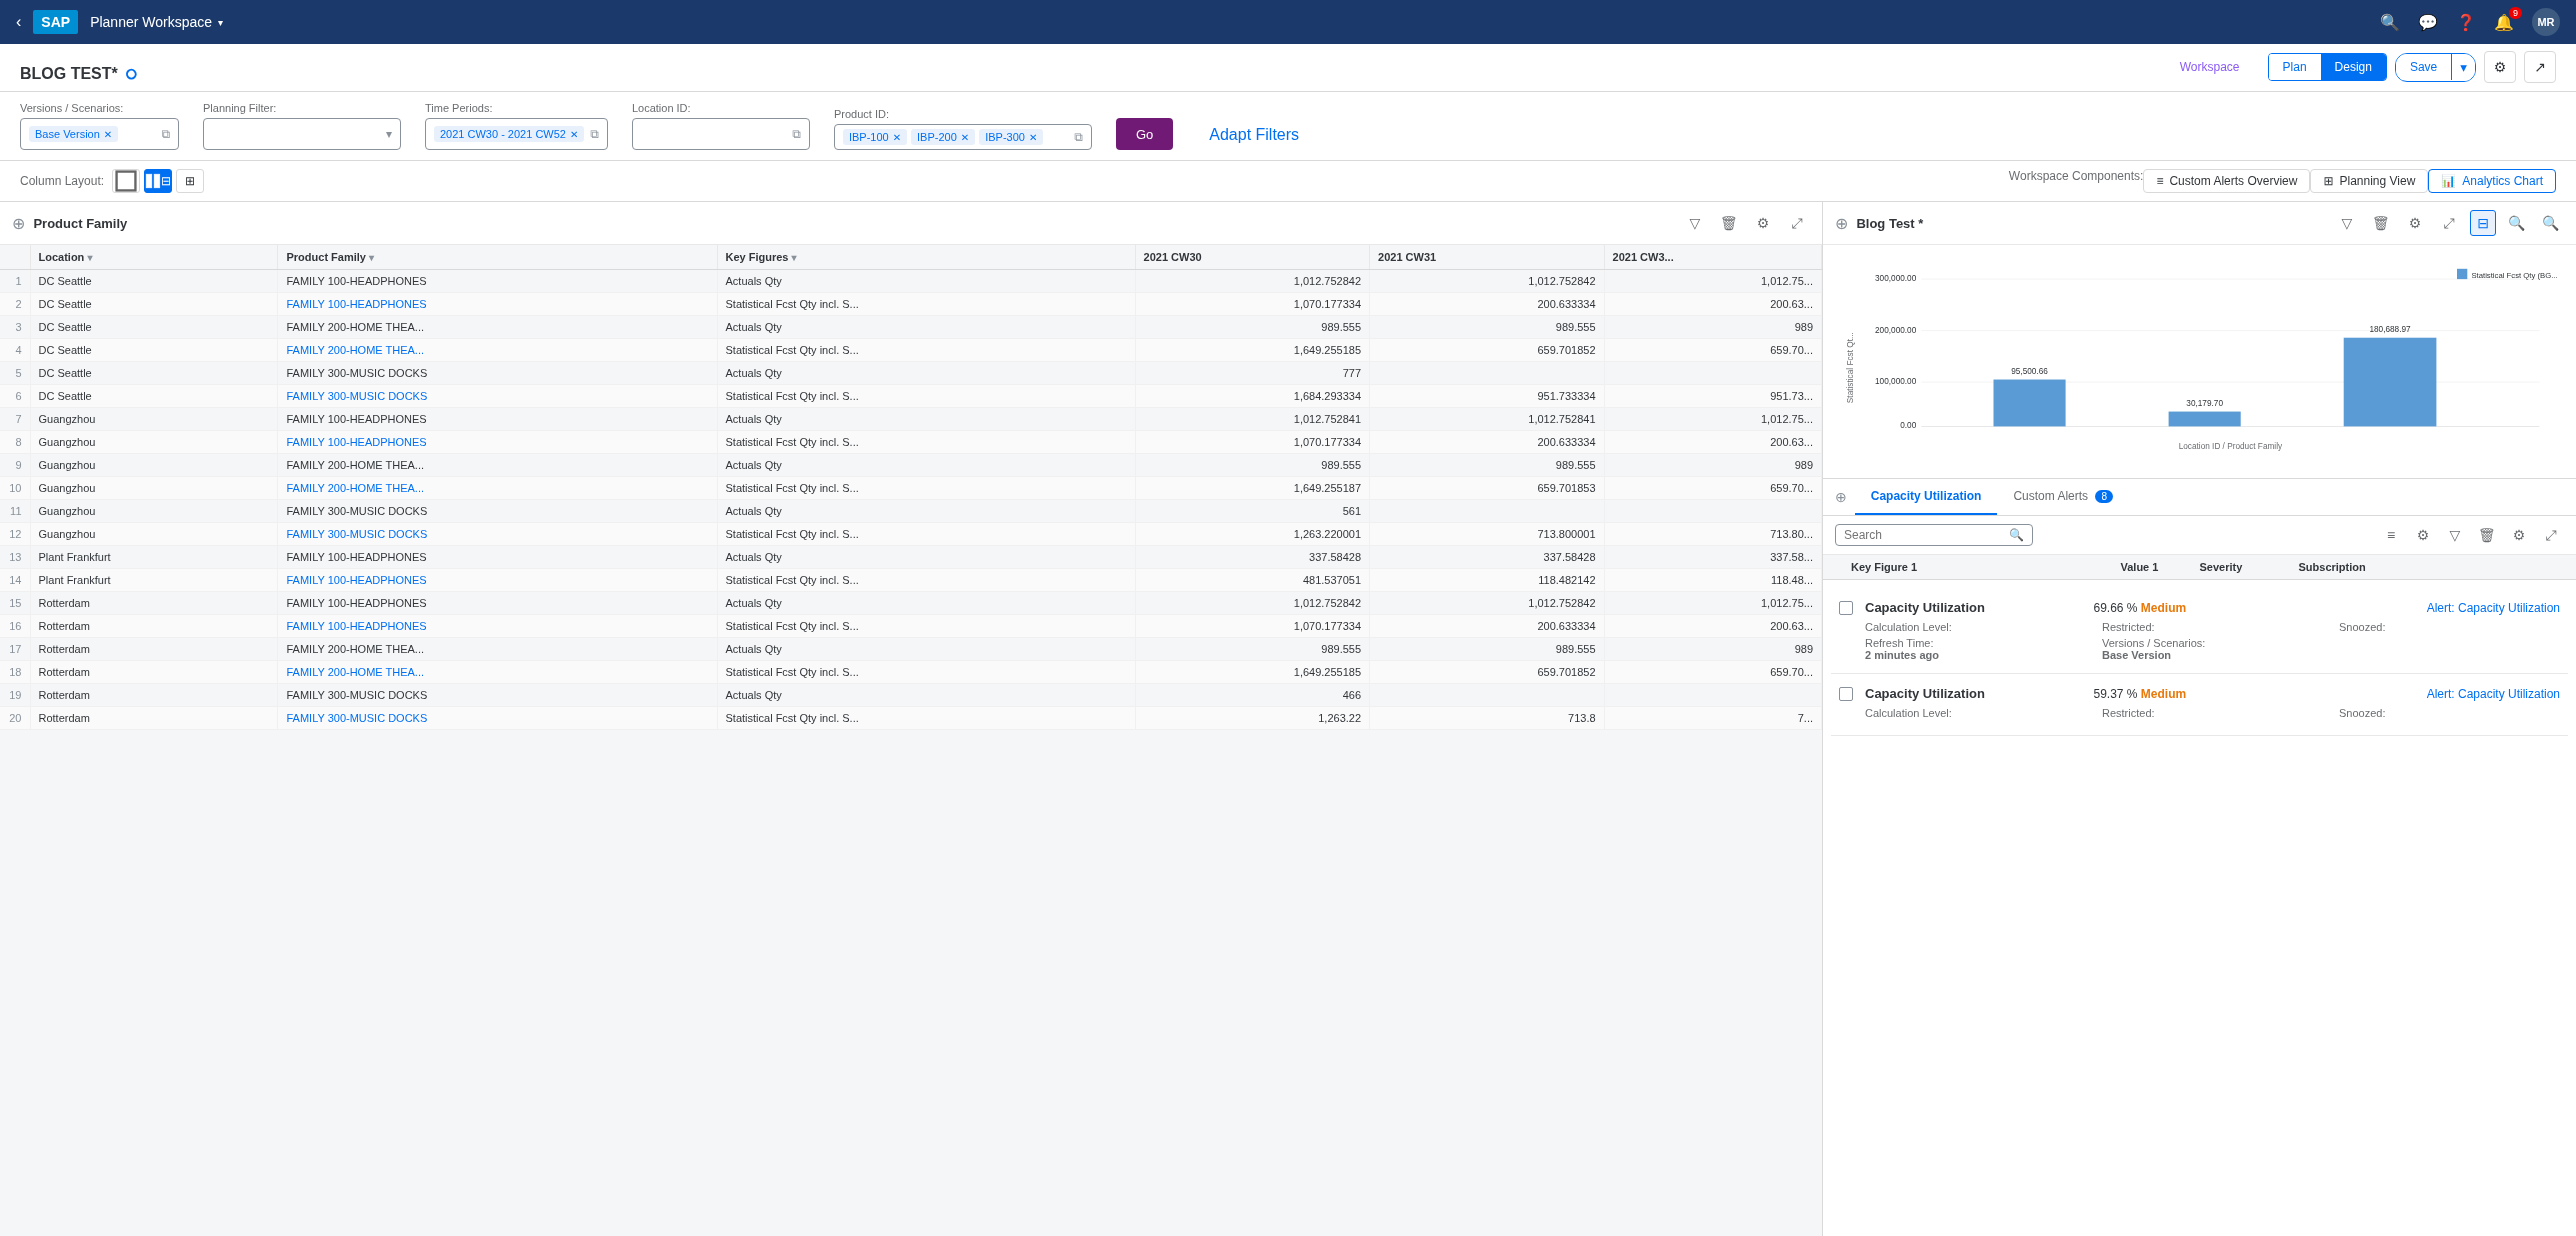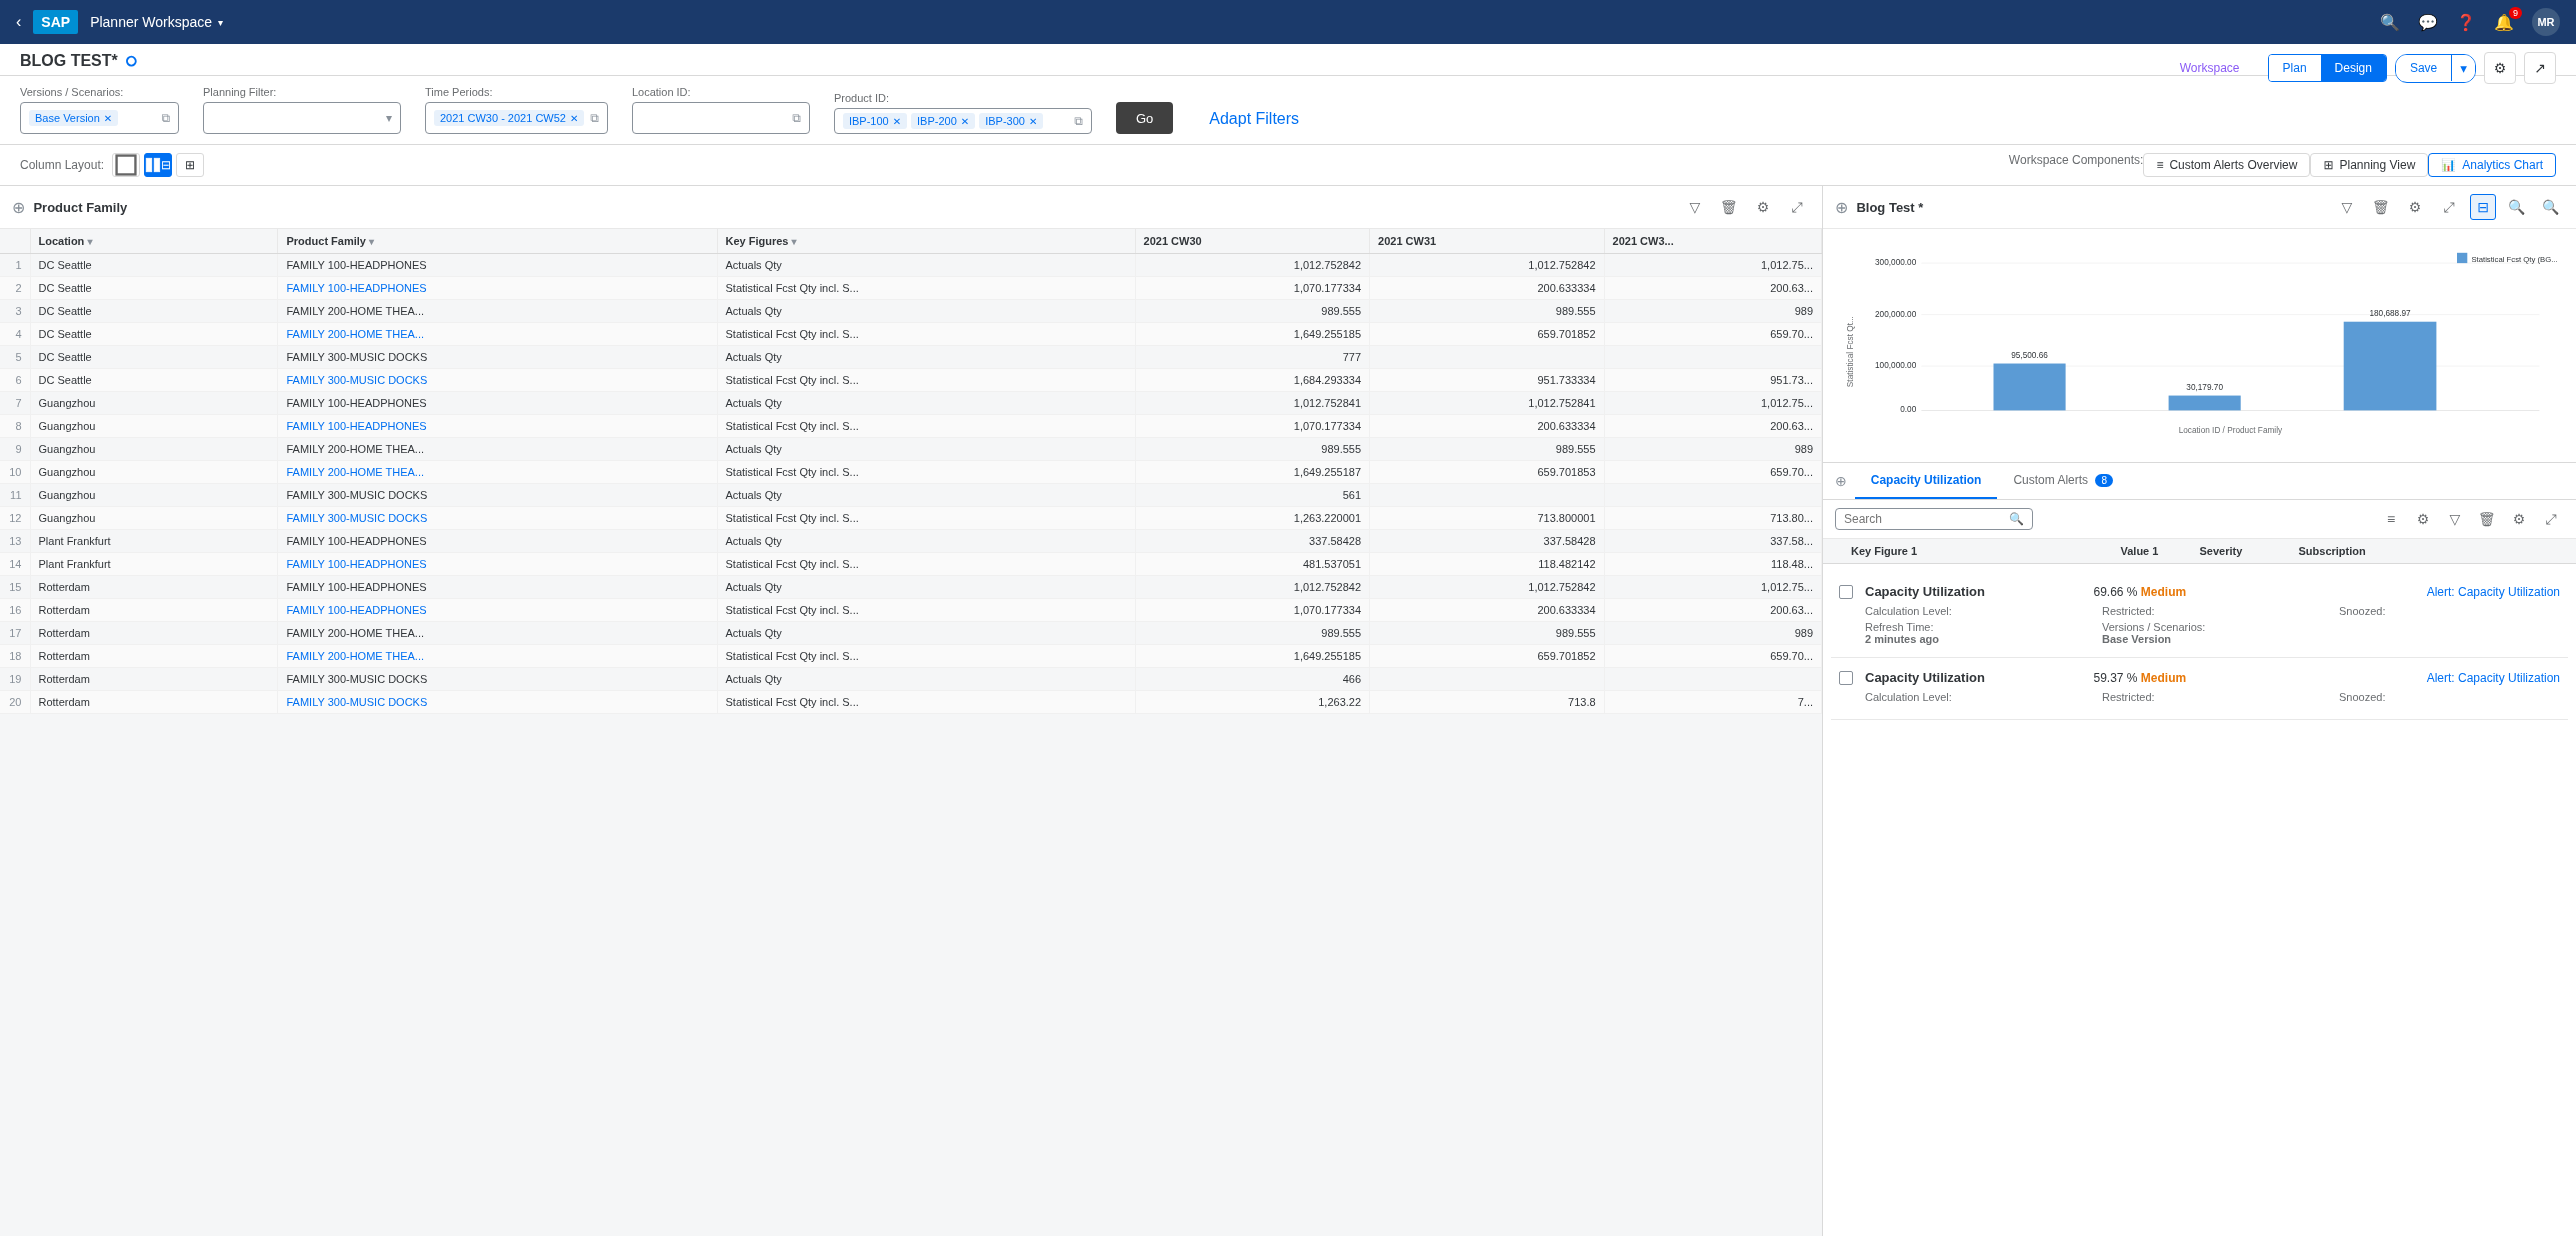--- a/index.html
+++ b/index.html
@@ -15,22 +15,22 @@
     .nav-title { font-size: 14px; color: white; display: flex; align-items: center; gap: 6px; }
     .nav-title-chevron { font-size: 10px; }
     .nav-spacer { flex: 1; }
     .nav-icons { display: flex; gap: 18px; align-items: center; }
     .nav-icon { color: #ccc; font-size: 16px; cursor: pointer; position: relative; }
     .notif-badge { position: absolute; top: -6px; right: -8px; background: #e00; color: white; border-radius: 8px; font-size: 9px; padding: 1px 4px; }
     .user-avatar { background: #3d5a80; border-radius: 50%; width: 28px; height: 28px; display: flex; align-items: center; justify-content: center; font-size: 11px; font-weight: bold; color: white; }
 
     
     .sub-header {
-      display: flex; align-items: flex-start; justify-content: space-between;
-      background: white; padding: 8px 20px; border-bottom: 1px solid #d9d9d9; height: 32px;
+      display: flex; align-items: flex-end; justify-content: space-between;
+      background: white; padding: 8px 20px; border-bottom: 1px solid #d9d9d9; height: 48px;
     }
     .doc-title { font-size: 16px; font-weight: 600; display: flex; align-items: center; gap: 8px; }
     .doc-title-icon { color: #0070f2; font-size: 14px; }
     .workspace-actions { display: flex; align-items: center; gap: 8px; }
     .ws-label { font-size: 12px; color: #8b5cf6; margin-right: 20px; }
     .btn-group { display: flex; border: 1px solid #0070f2; border-radius: 4px; overflow: hidden; }
     .btn-group-item { padding: 6px 14px; font-size: 12px; cursor: pointer; background: white; color: #0070f2; border: none; }
     .btn-group-item.active { background: #0070f2; color: white; }
     .btn-save { display: flex; align-items: center; border: 1px solid #0070f2; border-radius: 12px; overflow: hidden; }
     .btn-save-main { padding: 6px 14px; font-size: 12px; cursor: pointer; background: white; color: #0070f2; border: none; border-right: 1px solid #0070f2; }
@@ -45,21 +45,21 @@
     .filter-group { display: flex; flex-direction: column; gap: 4px; }
     .filter-label { font-size: 11px; color: #6a6d70; }
     .filter-input {
       display: flex; align-items: center; border: 1px solid #89919a; border-radius: 4px;
       padding: 4px 8px; min-width: 159px; background: white; height: 32px; gap: 6px;
     }
     .filter-tag { background: #e8f1fb; color: #0070f2; border-radius: 3px; padding: 2px 6px; font-size: 11px; display: flex; align-items: center; gap: 4px; }
     .filter-tag-close { cursor: pointer; color: #0070f2; font-size: 10px; }
     .filter-expand { color: #89919a; font-size: 12px; cursor: pointer; margin-left: auto; }
     .filter-dropdown { width: 198px; }
-    .btn-go { padding: 6px 20px; background: #404040; color: white; border: none; border-radius: 4px; font-size: 13px; cursor: pointer; height: 32px; }
+    .btn-go { padding: 6px 20px; background: #701a75; color: white; border: none; border-radius: 4px; font-size: 13px; cursor: pointer; height: 32px; }
     .btn-adapt { padding: 6px 12px; color: #0070f2; border: none; background: none; font-size: 16px; cursor: pointer; }
 
     
     .toolbar-row {
       background: white; padding: 8px 20px; border-bottom: 1px solid #d9d9d9;
       display: flex; align-items: center; justify-content: space-between;
     }
     .column-layout { display: flex; align-items: center; gap: 8px; }
     .layout-label { font-size: 12px; color: #6a6d70; }
     .layout-btns { display: flex; gap: 4px; }

